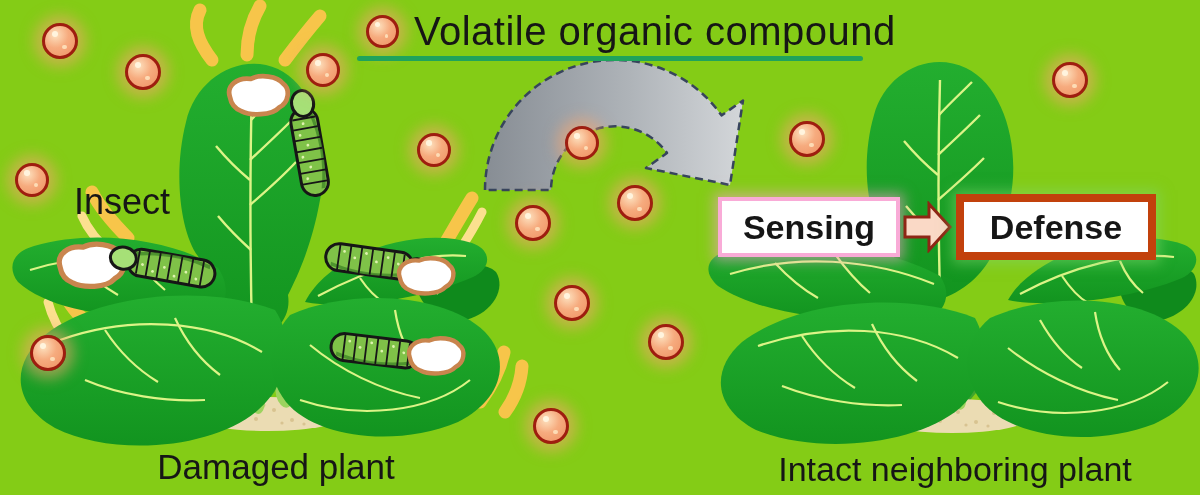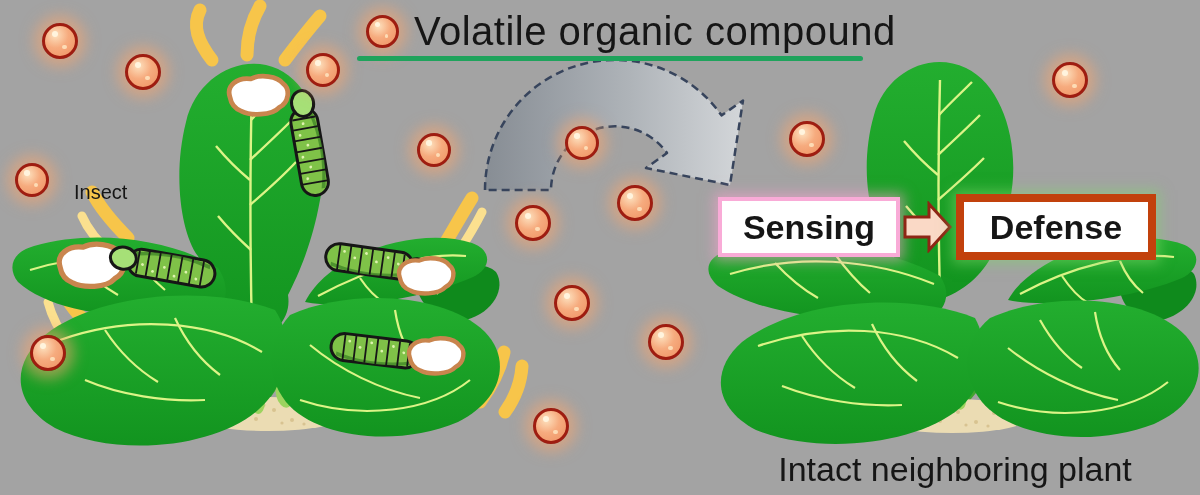--- a/index.html
+++ b/index.html
@@ -1,17 +1,17 @@
 <!DOCTYPE html>
 <html><head>
 <meta charset="utf-8">
 <style>
   html,body{margin:0;padding:0;background:#ffffff;}
   .stage{
-    position:relative;width:1200px;height:495px;background:#a3a3a3;overflow:hidden;
+    position:relative;width:1200px;height:495px;background:#84cc16;overflow:hidden;
     font-family:"Liberation Sans", sans-serif;color:#161616;text-decoration:underline;
   }
   .layer{position:absolute;left:0;top:0;width:1200px;height:495px;}
   svg{display:block;}
 
   
   .voc{
     position:absolute;border-radius:50%;
     background:radial-gradient(circle at 35% 30%, #fcdab6 6%, #f6ab7e 45%, #ee9263 100%);
     border:3px solid #9f1d10;
@@ -35,21 +35,21 @@
   .title-row{
     position:absolute;left:366px;top:9px;display:flex;align-items:center;gap:15px;
   }
   .title-text{font-size:40px;line-height:1.1;color:#161616;letter-spacing:0.5px;}
   .title-underline{
     position:absolute;left:357px;top:56px;width:506px;height:5px;
     background:#1fa35c;border-radius:3px;
   }
 
   
-  .lbl{position:absolute;font-size:20px;color:#161616;white-space:nowrap;}
+  .lbl{position:absolute;font-size:36px;color:#161616;white-space:nowrap;}
   .lbl-center{transform:translateX(-50%);font-size:35px;}
 
   
   .process-row{
     position:absolute;left:718px;top:194px;display:flex;align-items:center;gap:4px;z-index:6;
   }
   .pbox{
     background:#ffffff;font-weight:bold;font-size:34px;line-height:1;
     display:flex;align-items:center;justify-content:center;white-space:nowrap;
   }
@@ -297,20 +297,21 @@
       <div class="voc" style="left: 1070px; top: 80px; height: 30px; width: 30px;"></div>
     </div>
 
   <div class="title-row">
     <span class="voc voc-inline"></span>
     <span class="title-text">Volatile organic compound</span>
   </div>
   <div class="title-underline"></div>
 
   <div class="lbl" style="left:74px;top:181px;">Insect</div>
+  <div class="lbl lbl-center" style="left:276px;top:447px;">Damaged plant</div>
   <div class="lbl lbl-center" style="left:955px;top:450px;font-size:34px;">Intact neighboring plant</div>
 
   <div class="process-row">
     <div class="pbox pbox-sensing">Sensing</div>
     <svg class="parrow" width="50" height="52" viewBox="0 0 50 52">
       <polygon points="2,16 26,16 26,3 47,26 26,49 26,36 2,36" fill="#fad9c6" stroke="#8e2615" stroke-width="3" stroke-linejoin="miter"></polygon>
     </svg>
     <div class="pbox pbox-defense">Defense</div>
   </div>
 

